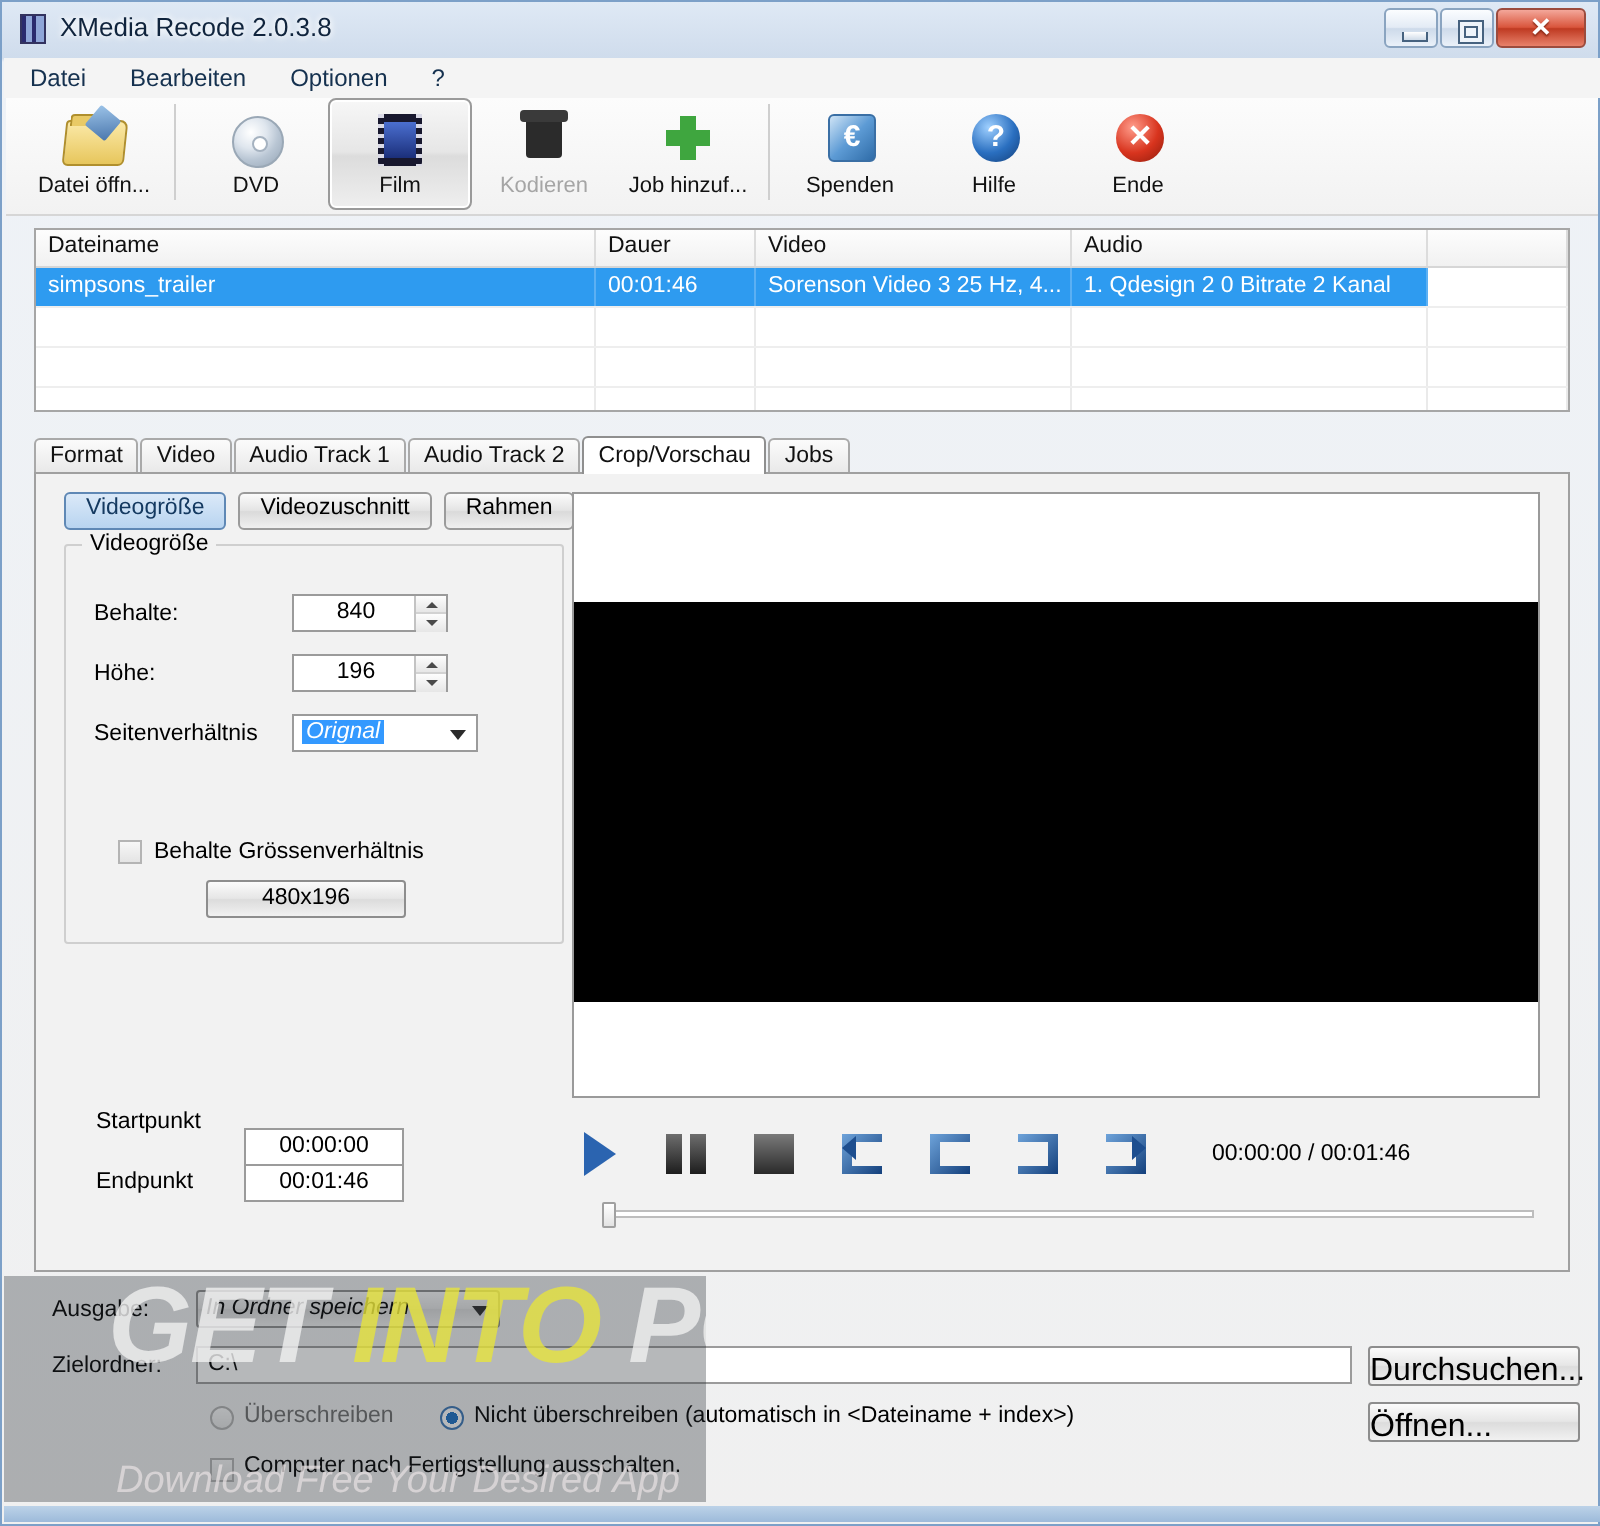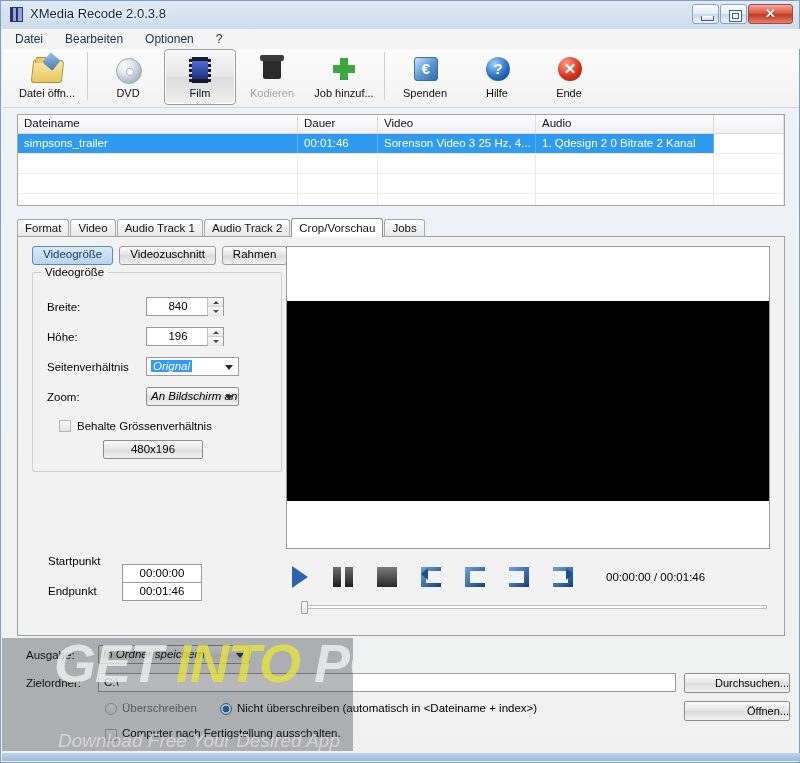--- a/index.html
+++ b/index.html
@@ -235,21 +235,21 @@
   .arrhead.r{right:3px;border-left:7px solid #1d4e8f;}
   .ptime{margin-left:12px;font-size:11.5px;white-space:nowrap;}
   .pslider{position:absolute;left:283px;top:364px;width:466px;height:12px;}
   .pslider .track{position:absolute;left:0;top:4px;width:100%;height:4px;background:#fff;border:1px solid #bdbdbd;box-sizing:border-box;}
   .pslider .thumb{position:absolute;left:0;top:0;width:7px;height:13px;border:1px solid #a0a0a0;background:linear-gradient(180deg,#fff,#e3e3e3);border-radius:1px;box-sizing:border-box;}
   
   .outarea{position:absolute;left:8px;top:640px;width:784px;height:107px;}
   .olabel{position:absolute;font-size:11.5px;}
   .obtn{
     position:absolute;width:106px;height:20px;box-sizing:border-box;
-    border:1px solid #8d8d8d;border-radius:2px;font-size:11px;text-align:right;padding-top:3px;
+    border:1px solid #8d8d8d;border-radius:2px;font-size:16px;text-align:left;padding-top:3px;
     background:linear-gradient(180deg,#fbfbfb 0,#e6e6e6 48%,#dcdcdc 52%,#f1f1f1 100%);
   }
   .radio{position:absolute;width:12px;height:12px;border-radius:50%;box-sizing:border-box;border:1px solid #b0b0b0;background:linear-gradient(180deg,#fafafa,#e7e7e7);}
   .radio.on{border-color:#3b76b5;background:radial-gradient(circle at 50% 50%,#1b6fc4 0 3px,#fff 3px 5px,#eef4fa 100%);}
   
   .wm{
     position:absolute;left:1px;top:637px;width:351px;height:113px;
     background:rgba(40,46,52,0.34);
     pointer-events:none;overflow:hidden;
   }
@@ -401,21 +401,21 @@
     <div class="segbtns">
       <div class="segbtn active">Videogröße</div>
       <div class="segbtn">Videozuschnitt</div>
       <div class="segbtn">Rahmen</div>
     </div>
 
     <div class="group">
       <div class="group-title">Videogröße</div>
 
       <div class="frow" style="top:24px">
-        <div class="flabel">Breite:</div>
+        <div class="flabel">Behalte:</div>
         <div class="spin">
           <div class="val">840</div>
           <div class="arrows">
             <div class="ar top">
                 <i></i>
               </div>
             <div class="ar bot">
                 <i></i>
               </div>
           </div>
@@ -438,27 +438,20 @@
       </div>
 
       <div class="frow" style="top:84px">
         <div class="flabel">Seitenverhältnis</div>
         <div class="combo" style="left:113px;top:0;width:93px;">
           <div class="txt selhl">Orignal</div>
           <div class="arr"></div>
         </div>
       </div>
 
-      <div class="frow" style="top:114px">
-        <div class="flabel">Zoom:</div>
-        <div class="combo btnstyle" style="left:113px;top:0;width:93px;">
-          <div class="txt">An Bildschirm an</div>
-          <div class="arr"></div>
-        </div>
-      </div>
 
       <div class="frow" style="top:144px">
         <div class="chk" style="left:26px;top:3px"></div>
         <div class="flabel" style="left:44px;top:3px">Behalte Grössenverhältnis</div>
       </div>
 
       <div class="sizebtn">480x196</div>
     </div>
 
     <div class="flabel" style="left:30px;top:318px">Startpunkt</div>

